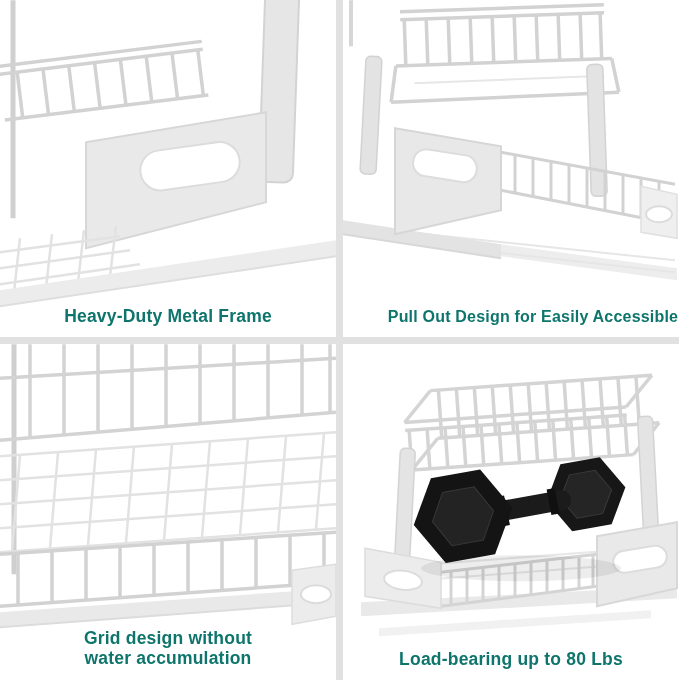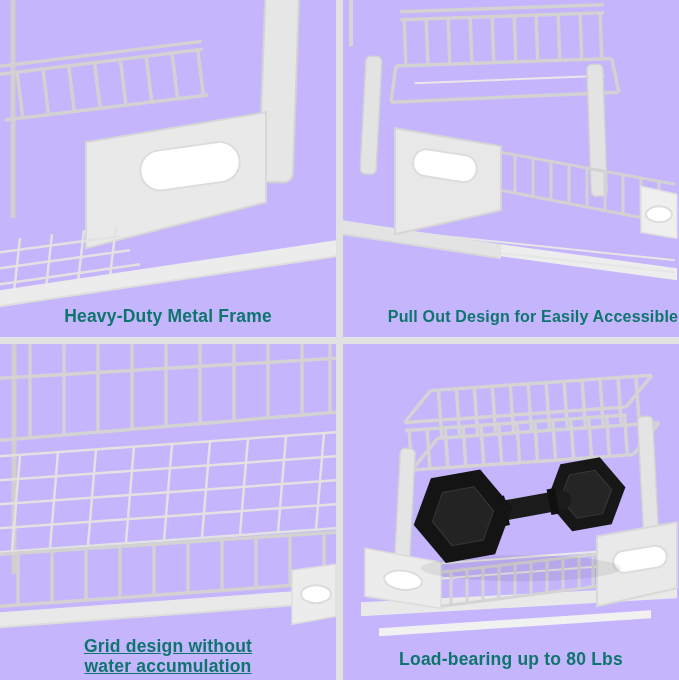--- a/index.html
+++ b/index.html
@@ -12,21 +12,21 @@
   .grid {
     width: 679px; height: 680px;
     display: grid;
     grid-template-columns: 1fr 1fr;
     grid-template-rows: 1fr 1fr;
     gap: 7px;
     background: var(--divider, #e1e1e1);
   }
   .cell {
     position: relative;
-    background: #c4b5fd;
+    background: #ffffff;
     overflow: hidden;
   }
   .cell svg {
     position: absolute;
     inset: 0;
     width: 100%;
     height: 100%;
     display: block;
   }
   .caption {
@@ -36,21 +36,21 @@
     text-align: center;
     color: var(--accent, #0e756c);
     font-weight: 700;
     font-size: 17.5px;
     line-height: 1.18;
     white-space: pre-line;
     letter-spacing: 0.2px;
     z-index: 2;
   }
   .caption.tight { font-size: 16px; padding-left: 44px; }
-  .caption.two-line { bottom: 3px; text-decoration: underline; }
+  .caption.two-line { bottom: 11px; }
 </style>
 </head>
 <body style="background: rgb(255, 255, 255);">
 
 <div class="grid">
 
   <div class="cell">
     <svg viewBox="0 0 336 336" aria-hidden="true">
       <line x1="13" y1="0" x2="13" y2="218" stroke="#d0d0d0" stroke-width="5"></line>
       <g stroke="#d2d2d2" stroke-width="3.5" fill="none" transform="rotate(-7 0 80)">

